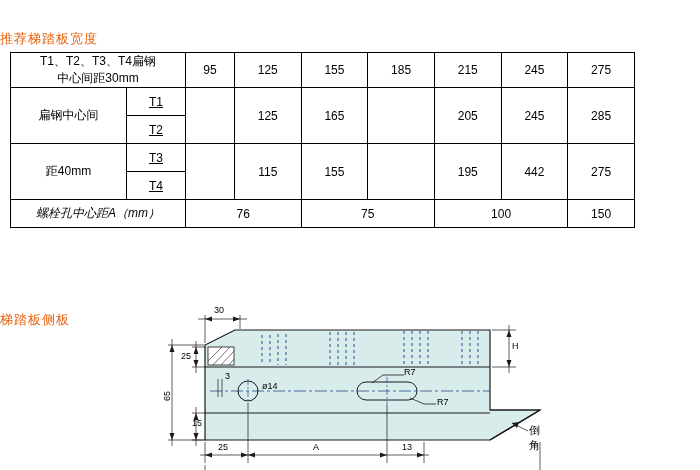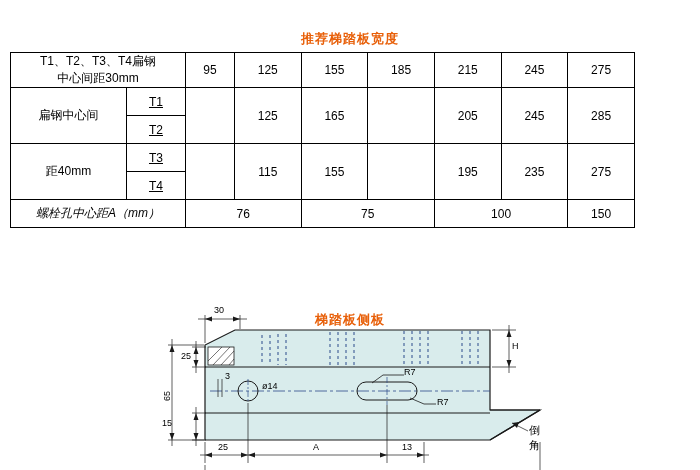--- a/index.html
+++ b/index.html
@@ -7,24 +7,23 @@
     width:700px;height:470px;
     background:#ffffff;
     font-family:"Liberation Sans", sans-serif;
     color:#000;
     position:relative;
     overflow:hidden;
   }
   .title{
     position:absolute;
     width:100%;
-    text-align:center;
     color:#e8600a;
     font-size:13px;
-    font-weight:bold;
+    font-weight:normal;
     letter-spacing:1px;
   }
   #title-top{top:30px;}
   #title-bottom{top:263px;margin-top:48px;}
 
   table.grid{
     position:absolute;
     left:10px;
     top:52px;
     width:625px;
@@ -98,21 +97,21 @@
     </tr>
 
     <tr>
       <td class="lbl" rowspan="2">距40mm</td>
       <td class="sub">T3</td>
       <td rowspan="2"></td>
       <td rowspan="2">115</td>
       <td rowspan="2">155</td>
       <td rowspan="2"></td>
       <td rowspan="2">195</td>
-      <td rowspan="2">235</td>
+      <td rowspan="2">442</td>
       <td rowspan="2">275</td>
     </tr>
     <tr>
       <td class="sub">T4</td>
     </tr>
 
     <tr>
       <td class="lblleft" colspan="2">螺栓孔中心距A（mm）</td>
       <td colspan="2">76</td>
       <td colspan="2">75</td>
@@ -244,21 +243,21 @@
 
       <path d="M512,118 L528,126" fill="none"></path>
       <path d="M512,118 L519,117 L517,123 Z" fill="#1a1a1a" stroke="none"></path>
     </g>
   </svg>
 
   
   <div class="dimtxt" style="left:214px;top:0px;">30</div>
   <div class="dimtxt" style="left:181px;top:46px;">25</div>
   <div class="dimtxt vert" style="left:162px;top:96px;">65</div>
-  <div class="dimtxt" style="left:162px;top:113px;">15</div>
+  <div class="dimtxt" style="left:192px;top:113px;">15</div>
   <div class="dimtxt" style="left:225px;top:66px;">3</div>
   <div class="dimtxt" style="left:262px;top:76px;">ø14</div>
   <div class="dimtxt" style="left:404px;top:62px;">R7</div>
   <div class="dimtxt" style="left:437px;top:92px;">R7</div>
   <div class="dimtxt" style="left:512px;top:36px;">H</div>
   <div class="dimtxt" style="left:218px;top:137px;">25</div>
   <div class="dimtxt" style="left:313px;top:137px;">A</div>
   <div class="dimtxt" style="left:402px;top:137px;">13</div>
   <div class="dimtxt" style="left:529px;top:118px;font-size:11px;">倒</div>
   <div class="dimtxt" style="left:529px;top:133px;font-size:11px;">角</div>

